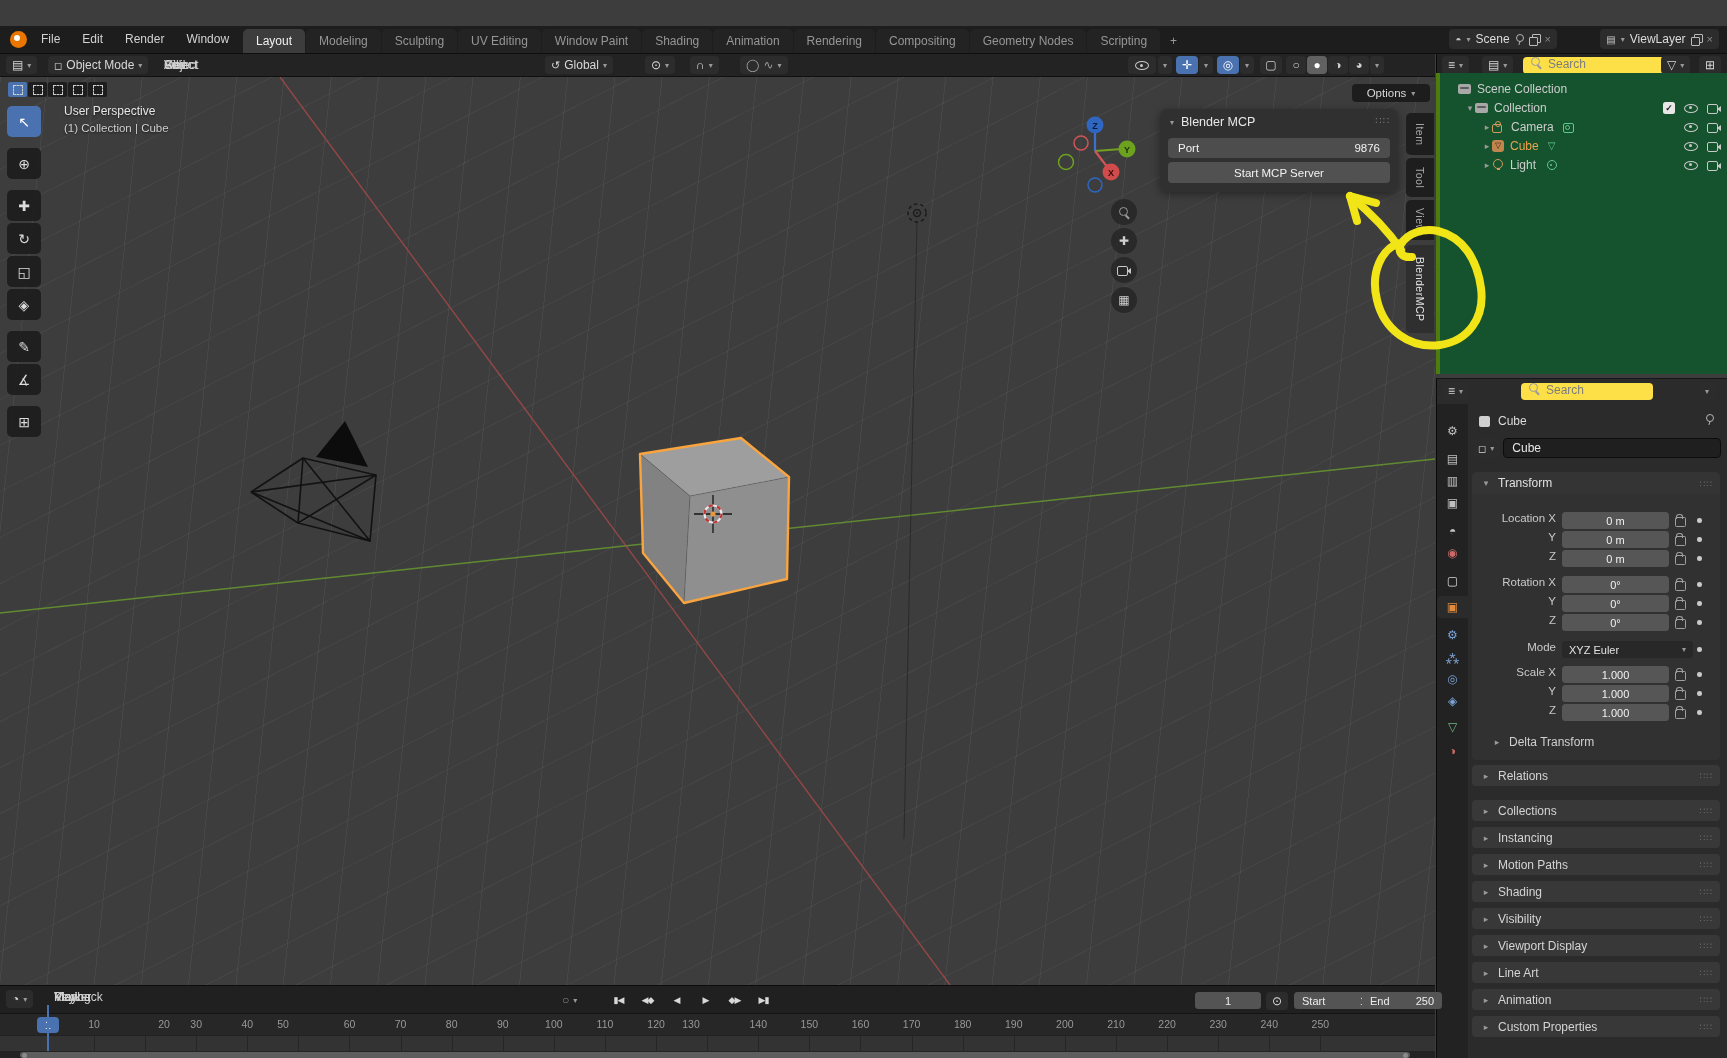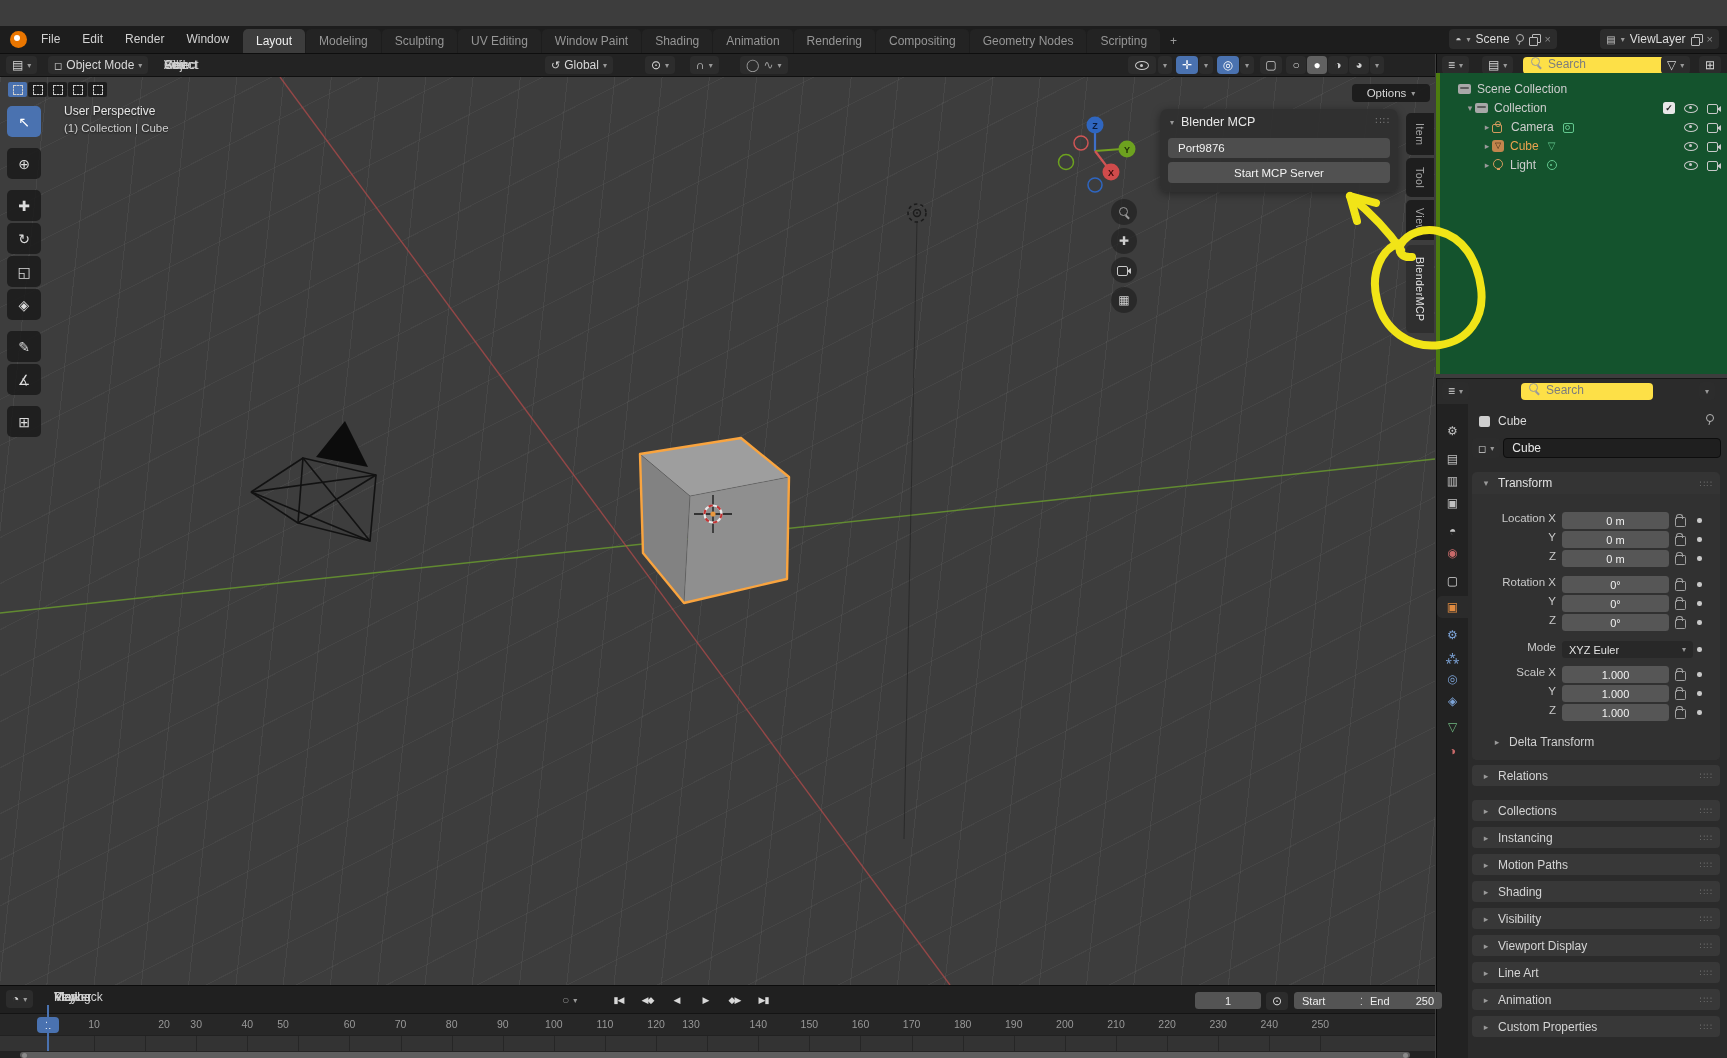--- a/index.html
+++ b/index.html
@@ -69,21 +69,21 @@
   .toolbtn{width:34px;height:31px;background:rgba(24,24,24,.82);border-radius:5px;margin-bottom:2px;display:flex;align-items:center;justify-content:center;color:#dcdcdc;font-size:14px;}
   .toolbtn.active{background:#4a72b0;color:#fff;}
   .toolgap{height:9px;}
   #options-btn{position:absolute;left:1352px;top:7px;width:78px;height:18px;background:rgba(24,24,24,.85);border-radius:4px;display:flex;align-items:center;justify-content:center;gap:5px;color:#d8d8d8;font-size:11.5px;}
   .navbtn{position:absolute;width:26px;height:26px;border-radius:50%;background:rgba(30,30,30,.65);display:flex;align-items:center;justify-content:center;color:#cfcfcf;font-size:12px;}
 
   
   #mcp-panel{position:absolute;left:1160px;top:32px;width:238px;height:83px;background:rgba(48,48,48,.96);border-radius:7px;box-shadow:0 2px 8px rgba(0,0,0,.4);}
   #mcp-head{position:absolute;left:10px;top:6px;display:flex;align-items:center;gap:7px;color:#e8e8e8;font-size:12.5px;}
   #mcp-grip{position:absolute;right:8px;top:6px;color:#787878;font-size:10px;letter-spacing:1px;}
-  #mcp-port{position:absolute;left:8px;top:29px;width:222px;height:20px;background:#4d4d4d;border-radius:4px;display:flex;align-items:center;justify-content:flex-start;padding:0 10px;box-sizing:border-box;color:#f2f2f2;font-size:11.5px;}
+  #mcp-port{position:absolute;left:8px;top:29px;width:222px;height:20px;background:#4d4d4d;border-radius:4px;display:flex;align-items:center;justify-content:space-between;padding:0 10px;box-sizing:border-box;color:#f2f2f2;font-size:11.5px;}
   #mcp-start{position:absolute;left:8px;top:53px;width:222px;height:21px;background:#515151;border-radius:4px;display:flex;align-items:center;justify-content:center;color:#f2f2f2;font-size:11.5px;}
 
   
   .side-tab{position:absolute;left:1406px;width:28px;background:#1e1e1e;border-radius:5px 0 0 5px;color:#a8a8a8;font-size:10.5px;writing-mode:vertical-rl;display:flex;align-items:center;justify-content:center;letter-spacing:.5px;}
   .side-tab.active{background:#2f2f2f;color:#e2e2e2;}
 
   
   #outliner{left:1436px;top:73px;width:291px;height:301px;background:#14532d;border-left:4px solid #4d7c0f;}
   .ol-row{position:absolute;left:0;width:291px;height:19px;display:flex;align-items:center;}
   .ol-row .lbl{font-size:12px;color:#cdcdcd;margin-left:6px;}

